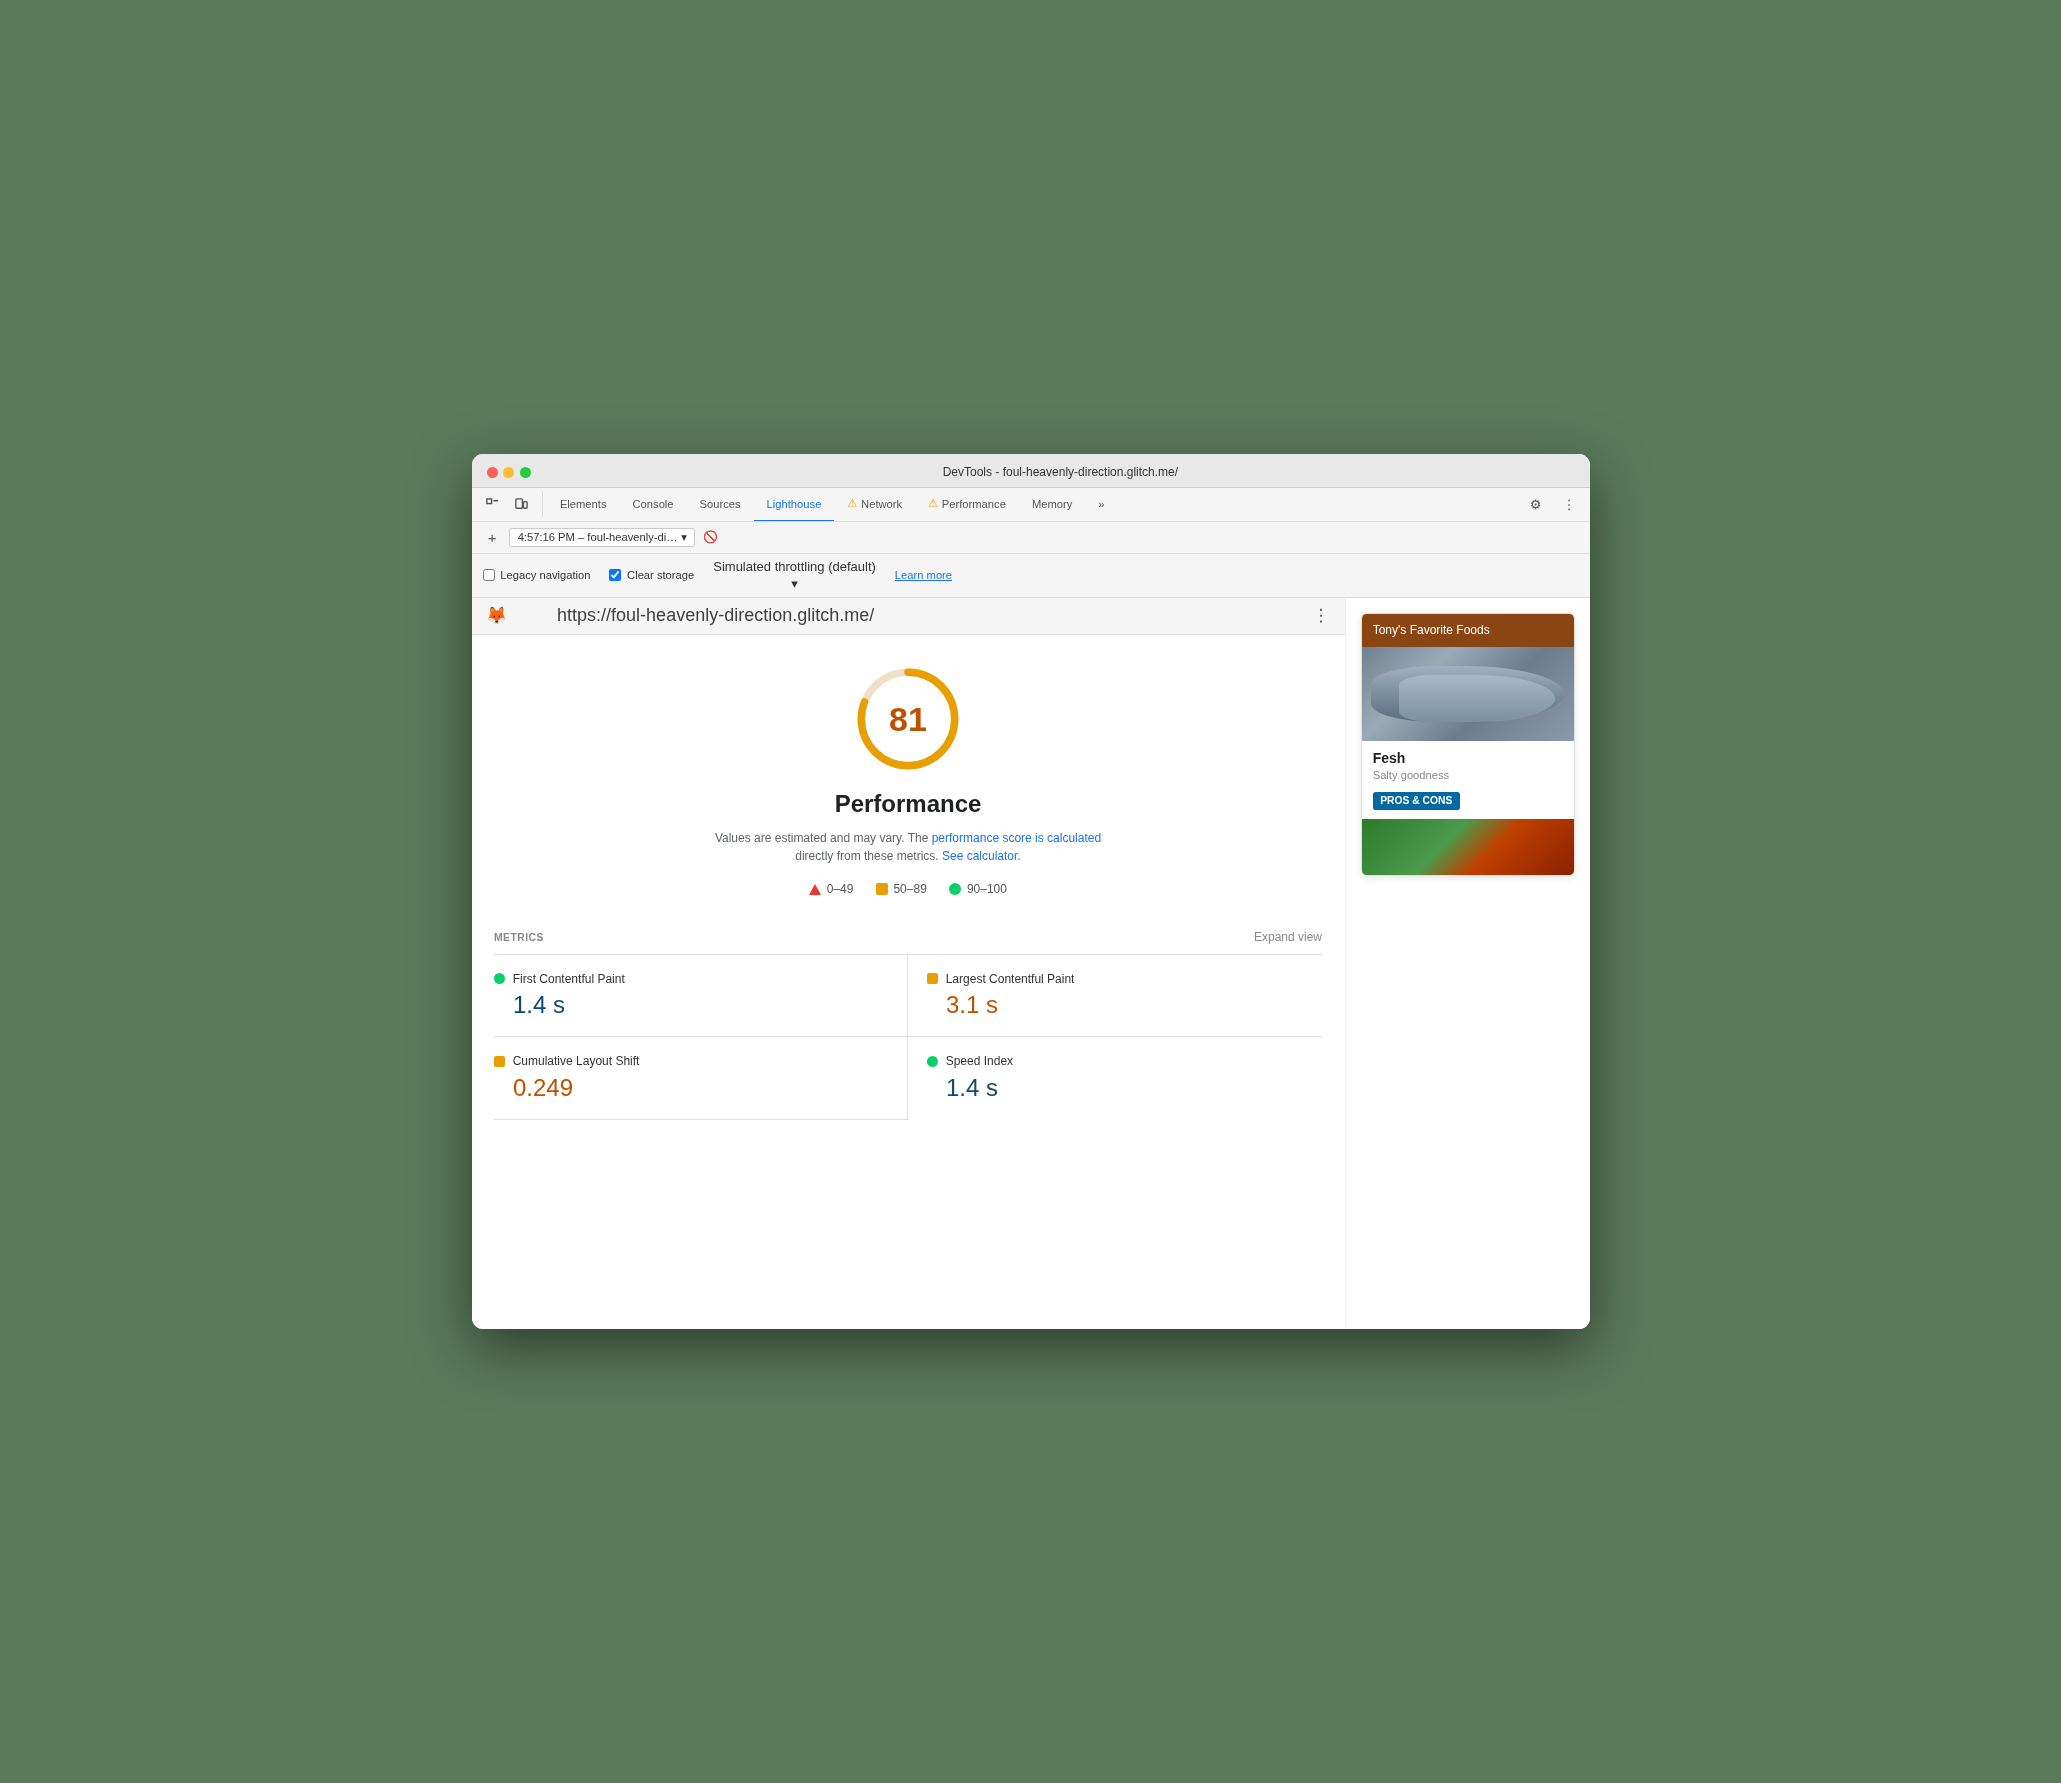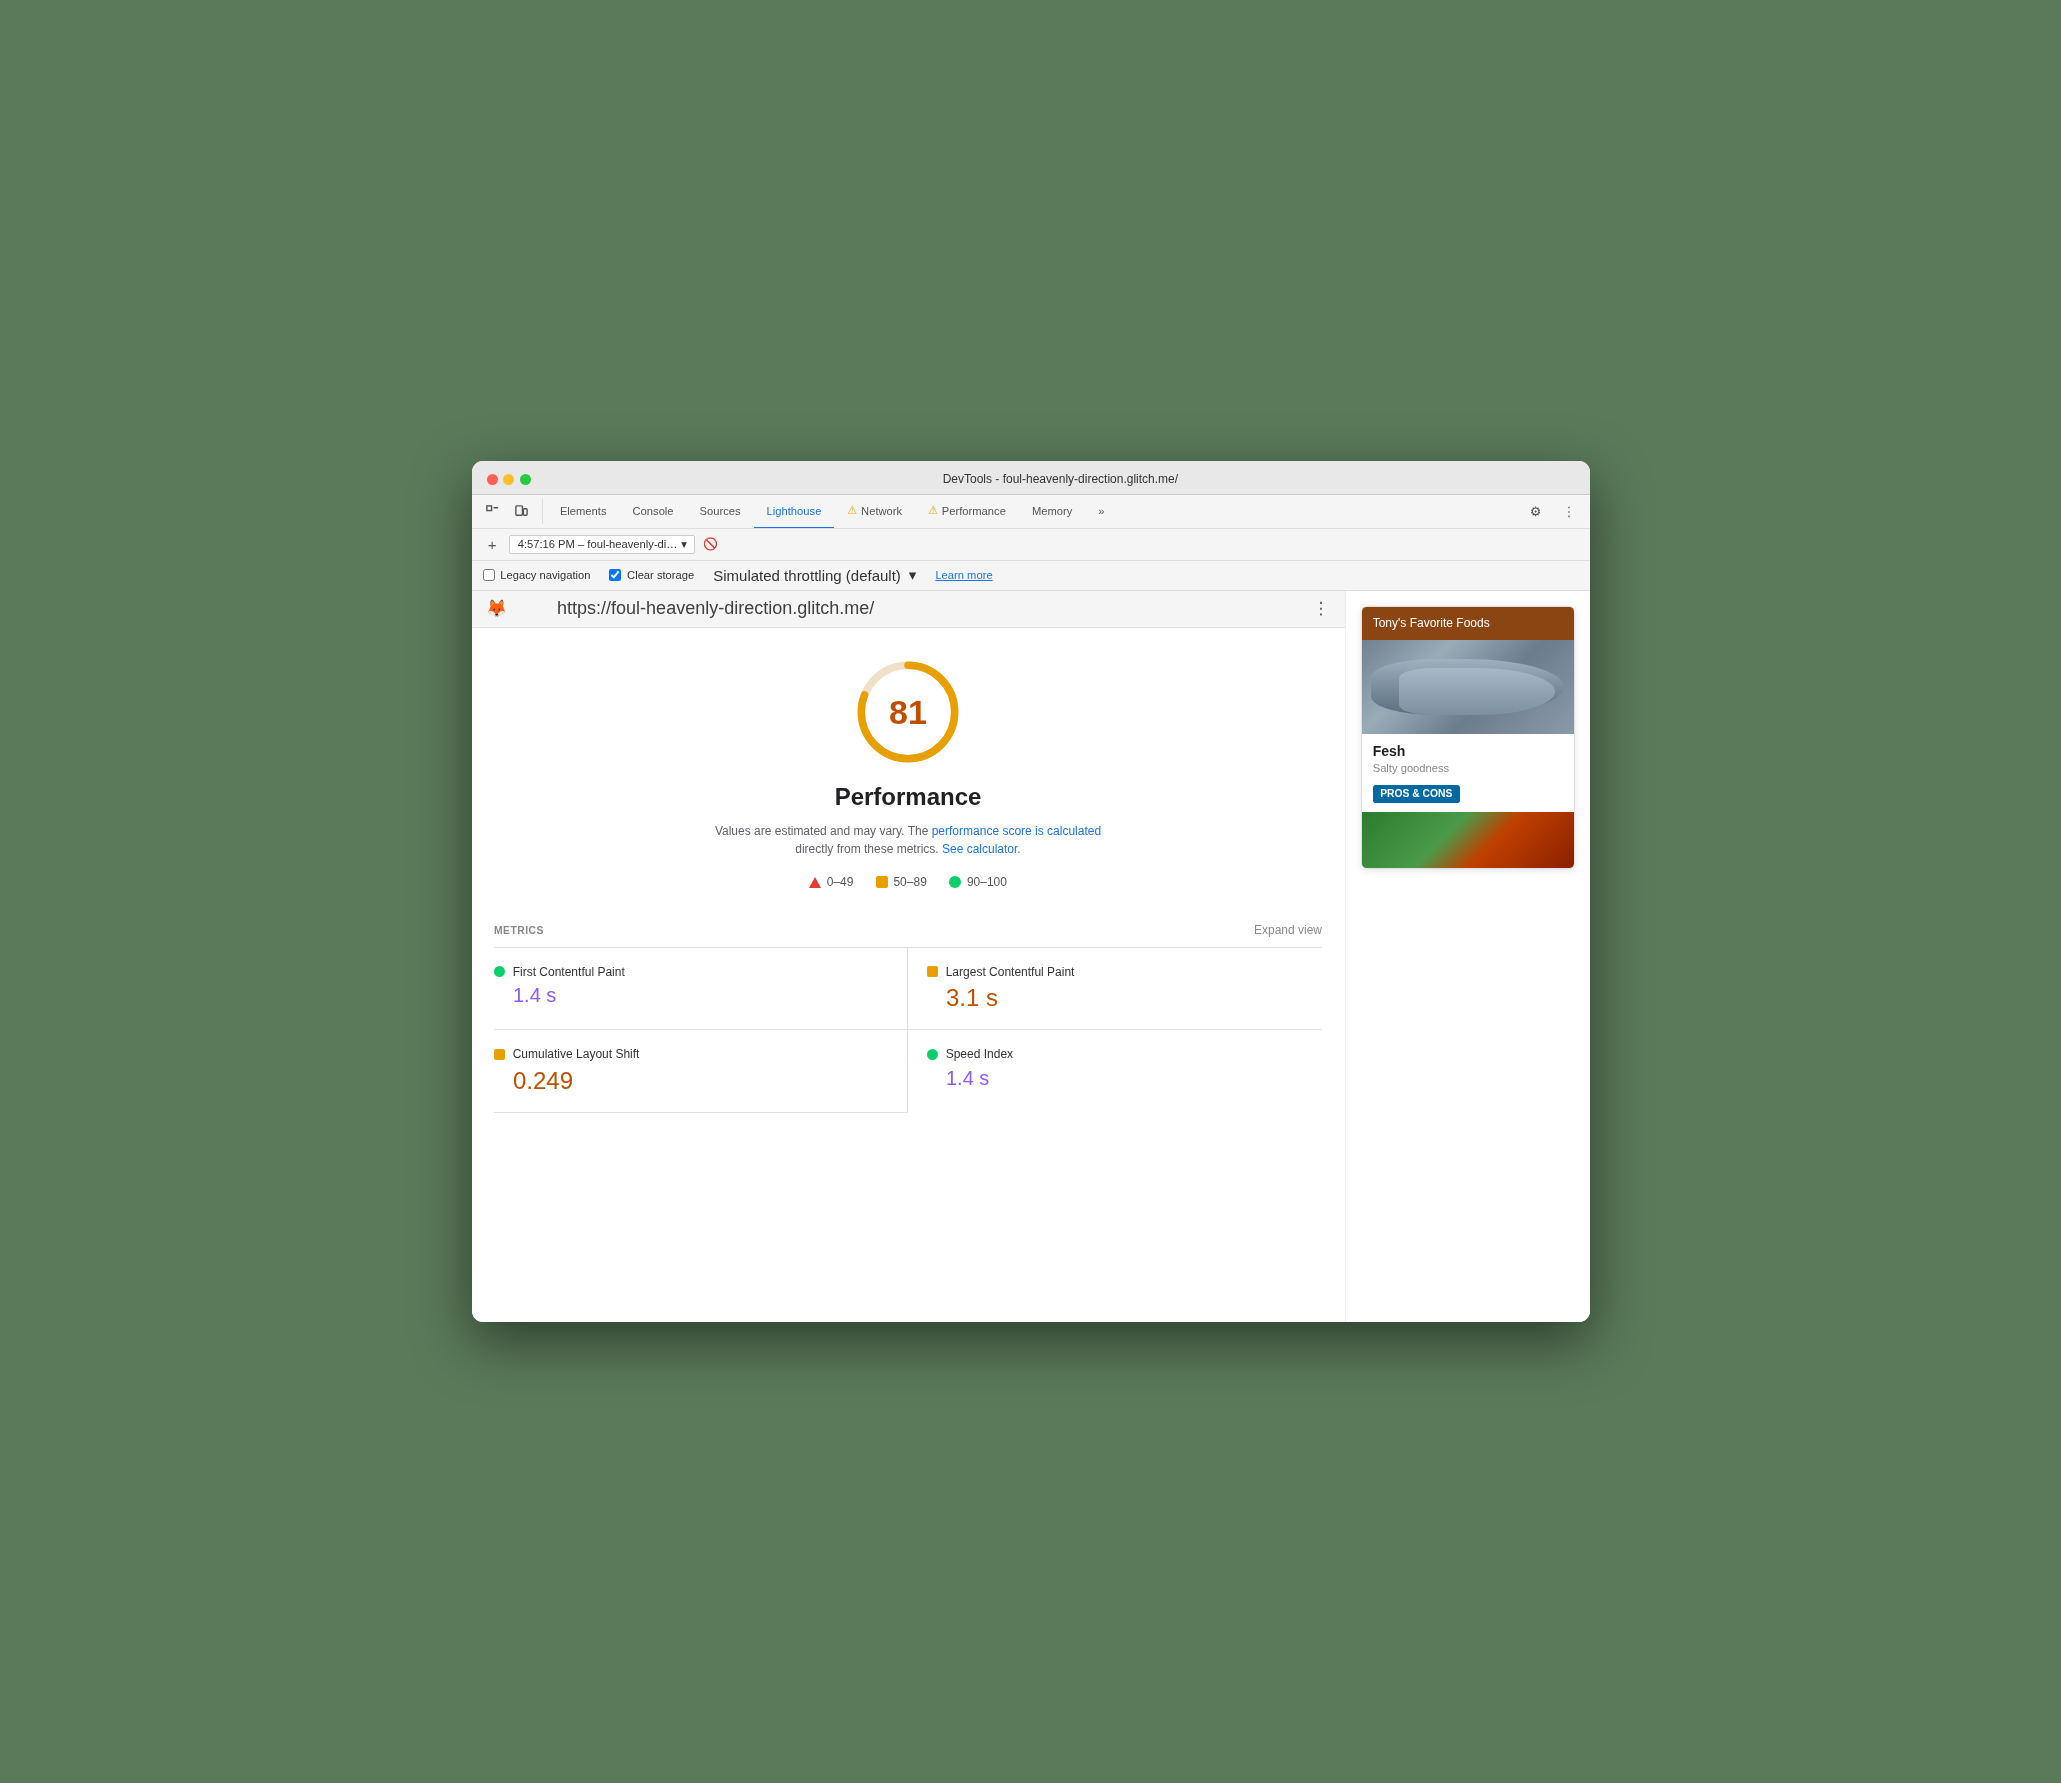--- a/index.html
+++ b/index.html
@@ -168,25 +168,26 @@
       align-items: center;
       gap: 5.6px;
       font-size: 11.2px;
       color: #333;
     }
     .checkbox-group input[type="checkbox"] {
       width: 12px;
       height: 12px;
     }
     .throttle-select {
-      font-size: 15px;
+      font-size: 13px;
       color: #333;
       display: flex;
       align-items: center;
-      gap: 8px;
+      gap: 2px;
+      flex-direction: column;
     }
     .learn-more {
       font-size: 11.2px;
       color: #1a73e8;
       text-decoration: underline;
       cursor: pointer;
     }
 
     
     .content {
@@ -374,23 +375,23 @@
       height: 11.2px;
       border-radius: 1.9px;
       background: #e8a000;
       flex-shrink: 0;
     }
     .metric-name {
       font-size: 12px;
       color: #333;
     }
     .metric-value-green {
-      font-size: 20px;
+      font-size: 24px;
       font-weight: 500;
-      color: #8b5cf6;
+      color: #0c4a6e;
       padding-left: 19px;
     }
     .metric-value-orange {
       font-size: 24px;
       font-weight: 500;
       color: #c05000;
       padding-left: 19px;
     }
 
     

